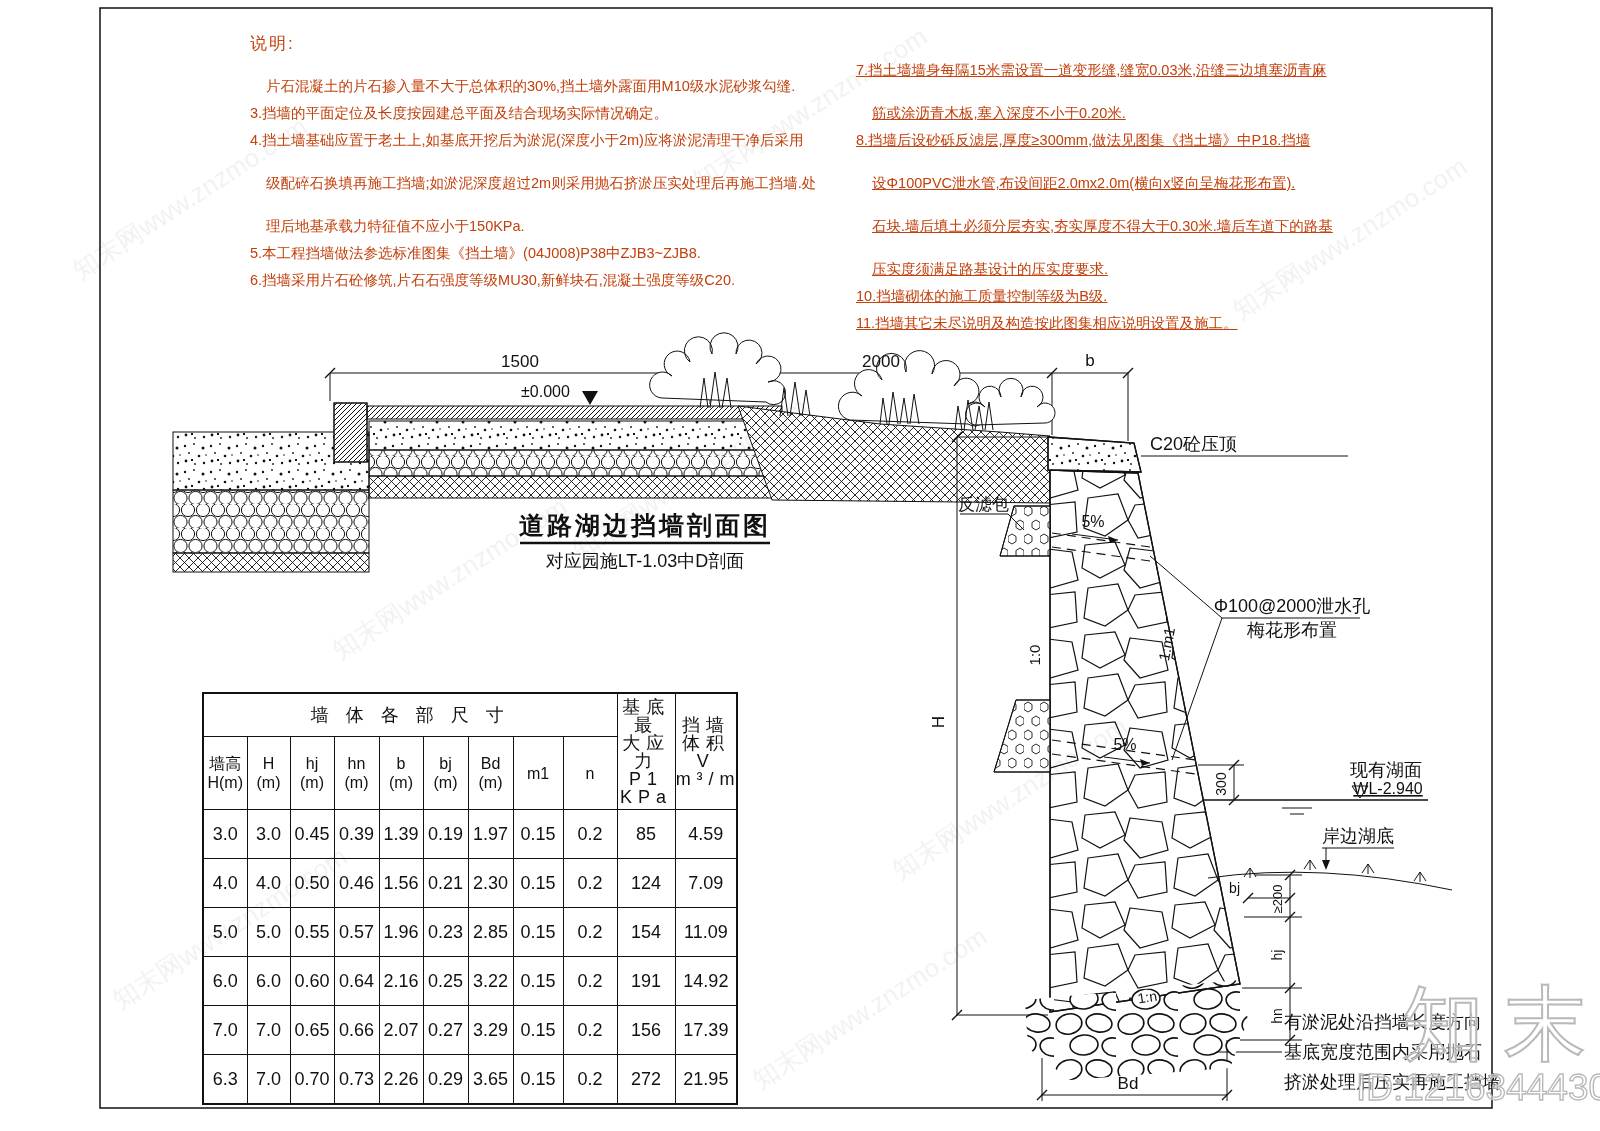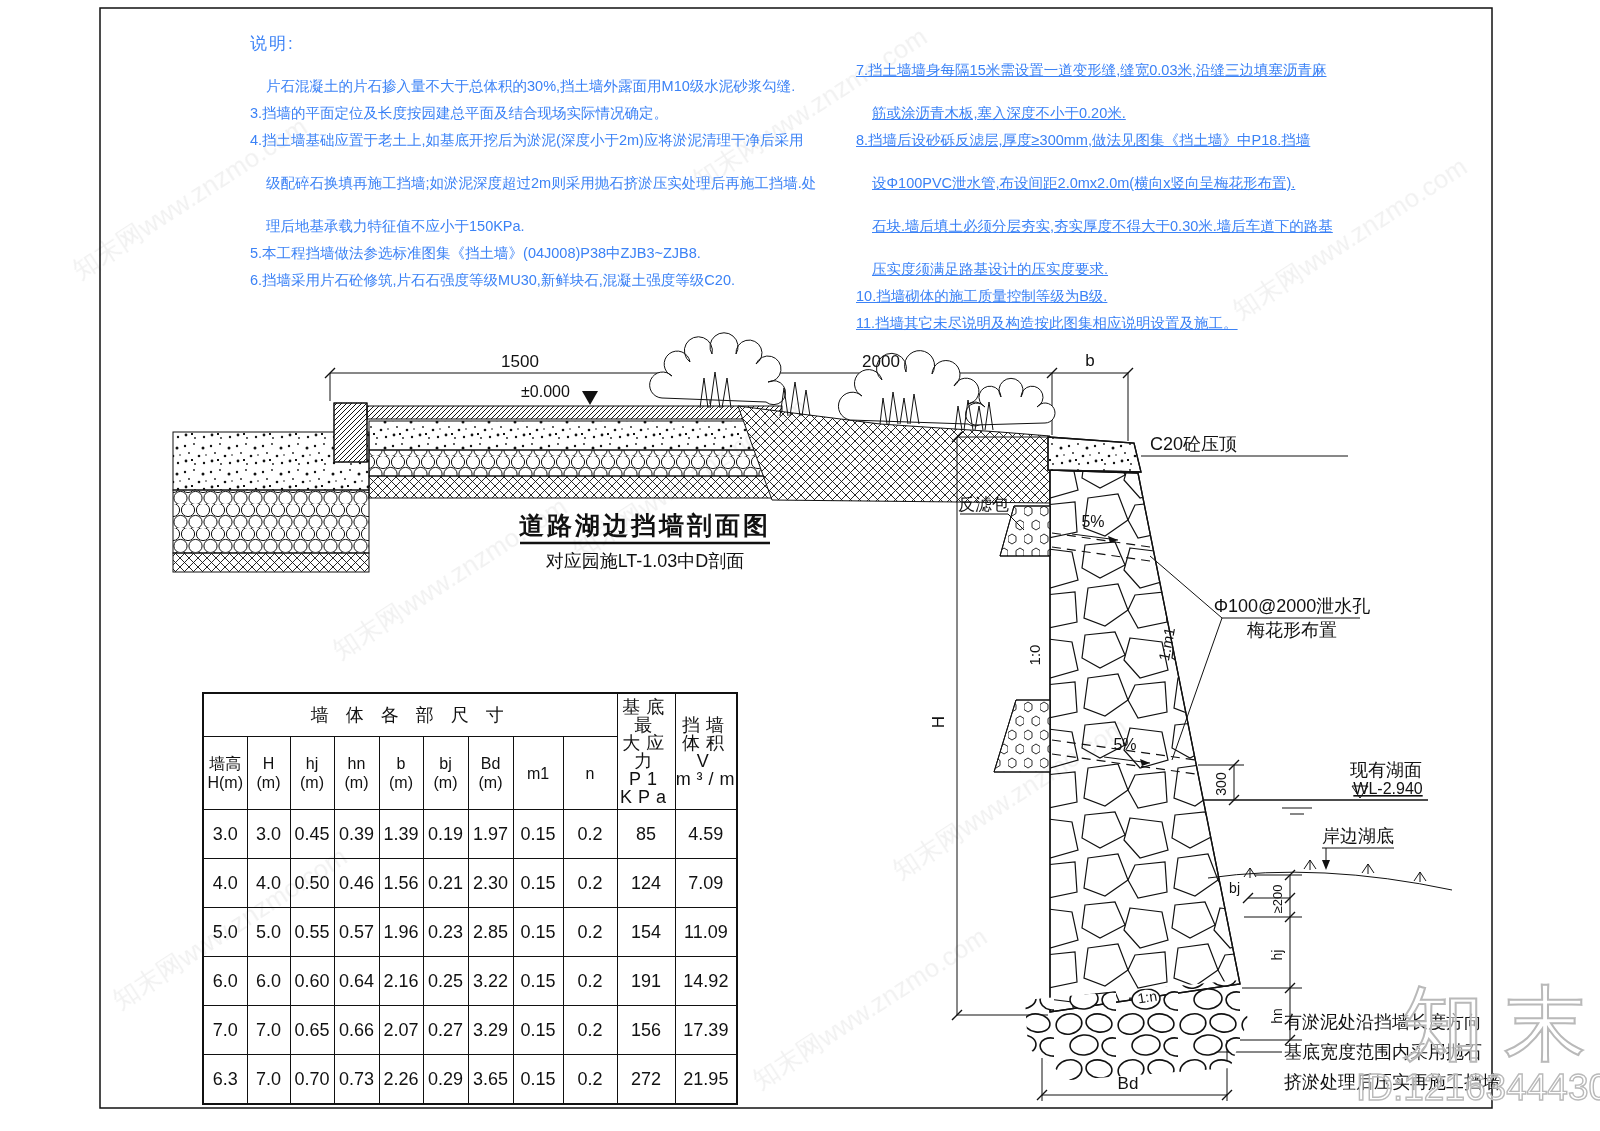--- a/index.html
+++ b/index.html
@@ -1,19 +1,19 @@
 <!DOCTYPE html>
 <html><head>
 <meta charset="utf-8">
 <style>
   html,body{margin:0;padding:0;background:#e8e8e8;}
   .canvas{position:relative;width:1600px;height:1131px;background:#fff;overflow:hidden;
           font-family:"Liberation Sans","DejaVu Sans",sans-serif;color:#111;}
   svg{position:absolute;left:0;top:0;}
-  .notes{position:absolute;font-size:14.5px;line-height:27px;white-space:nowrap;letter-spacing:0px;color:#3b82f6;}
+  .notes{position:absolute;font-size:14.5px;line-height:27px;white-space:nowrap;letter-spacing:0px;color:#c2410c;}
   .notes-left{left:250px;top:30px;}
   .notes-right{left:856px;top:57px;text-decoration:underline;}
   .notes .head{font-size:17px;letter-spacing:2px;}
   .notes .cont{padding-left:16px;margin-top:16px;}
   .tbl-title{position:absolute;left:330px;top:618px;width:250px;text-align:center;
              font-size:23px;font-weight:bold;letter-spacing:2px;}
   .tbl-title span{display:inline-block;border-bottom:3px double #111;padding-bottom:5px;}
   table.size{position:absolute;left:202px;top:692px;width:534px;border-collapse:collapse;
              table-layout:fixed;font-size:18px;text-align:center;color:#111;}
   table.size td{border:1px solid #111;padding:0;vertical-align:middle;}

